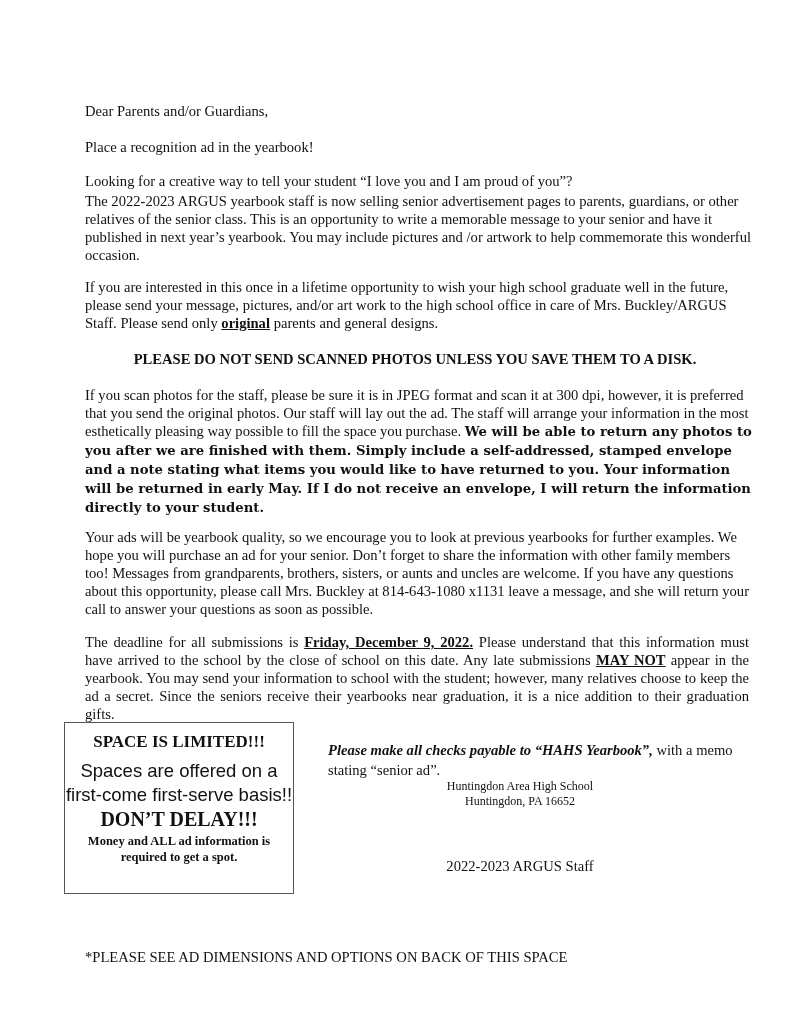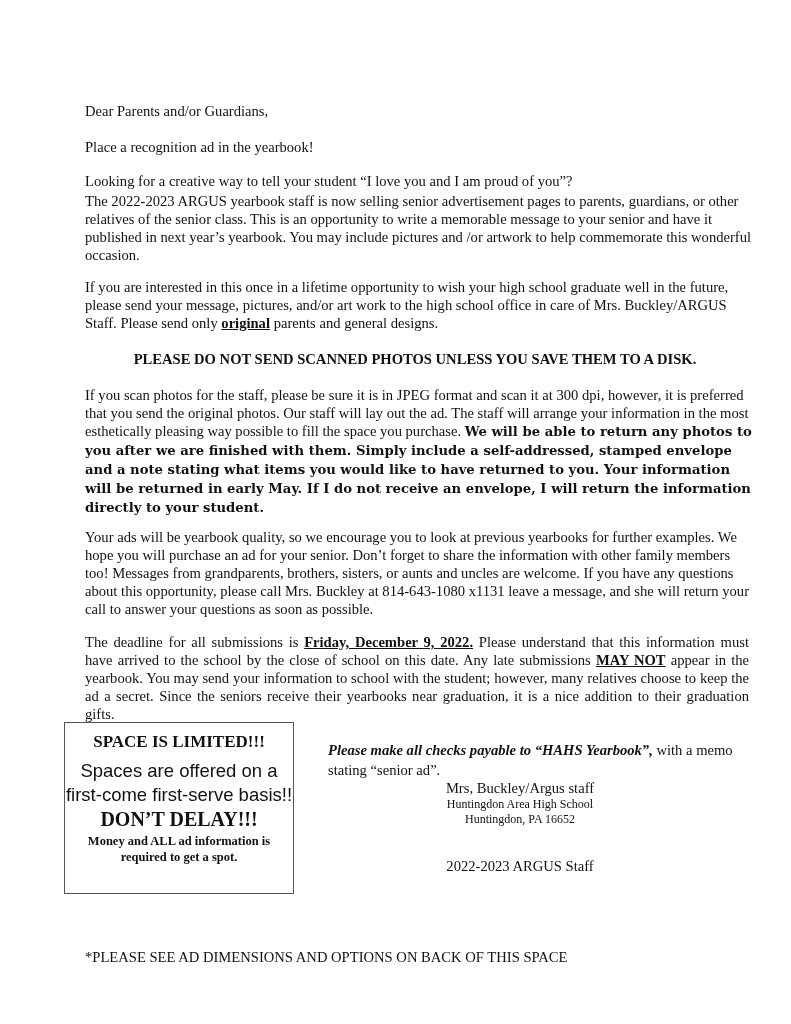--- a/index.html
+++ b/index.html
@@ -60,21 +60,20 @@
 <div class="box">
   <div class="h1">SPACE IS LIMITED!!!</div>
   <div class="body">Spaces are offered on a first-come first-serve basis!!</div>
   <div class="h2">DON’T DELAY!!!</div>
   <div class="small">Money and ALL ad information is required to get a spot.</div>
 </div>
 
 <p class="checks"><span class="bi">Please make all checks payable to “HAHS Yearbook”,</span><span> with a memo stating “senior ad”.</span></p>
 
 <div class="addr" style="top:779px">
-  <div class="name">Mrs, Buckley/Argus staff</div>
   <div class="line">Huntingdon Area High School</div>
   <div class="line">Huntingdon, PA 16652</div>
 </div>
 
 <div class="sign">
   <div>2022-2023 ARGUS Staff</div>
 </div>
 
 <p class="footer">*PLEASE SEE AD DIMENSIONS AND OPTIONS ON BACK OF THIS SPACE</p>
 

